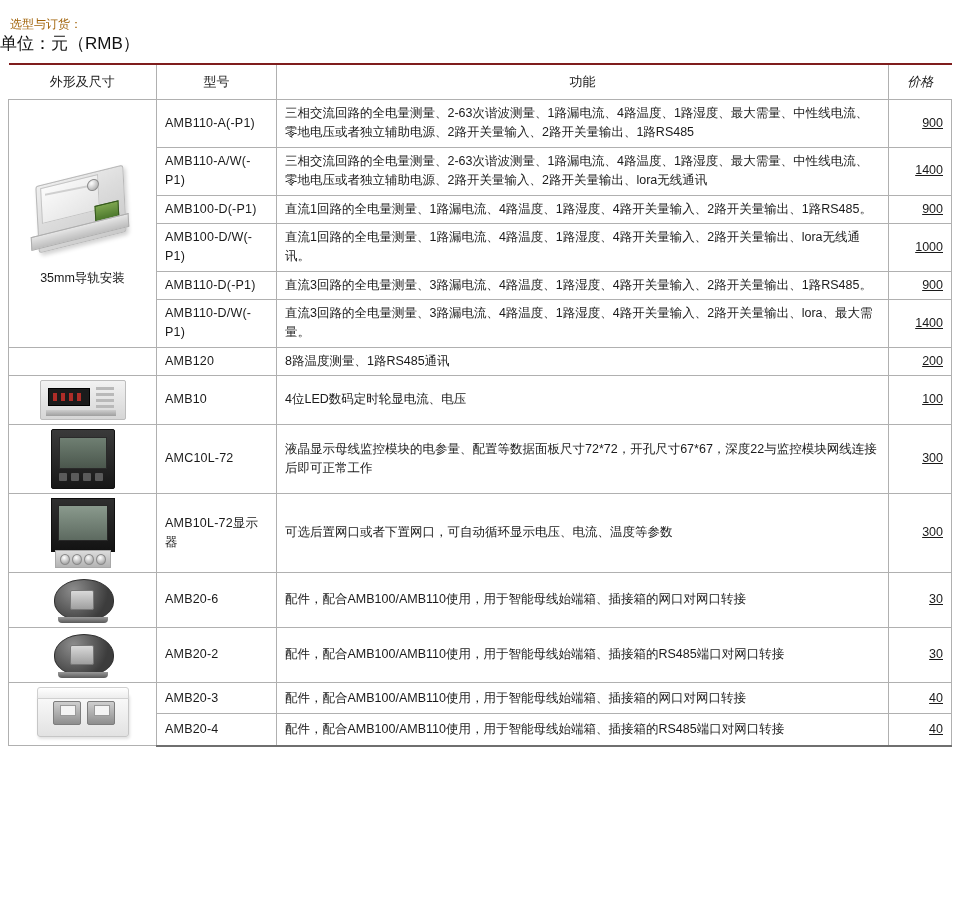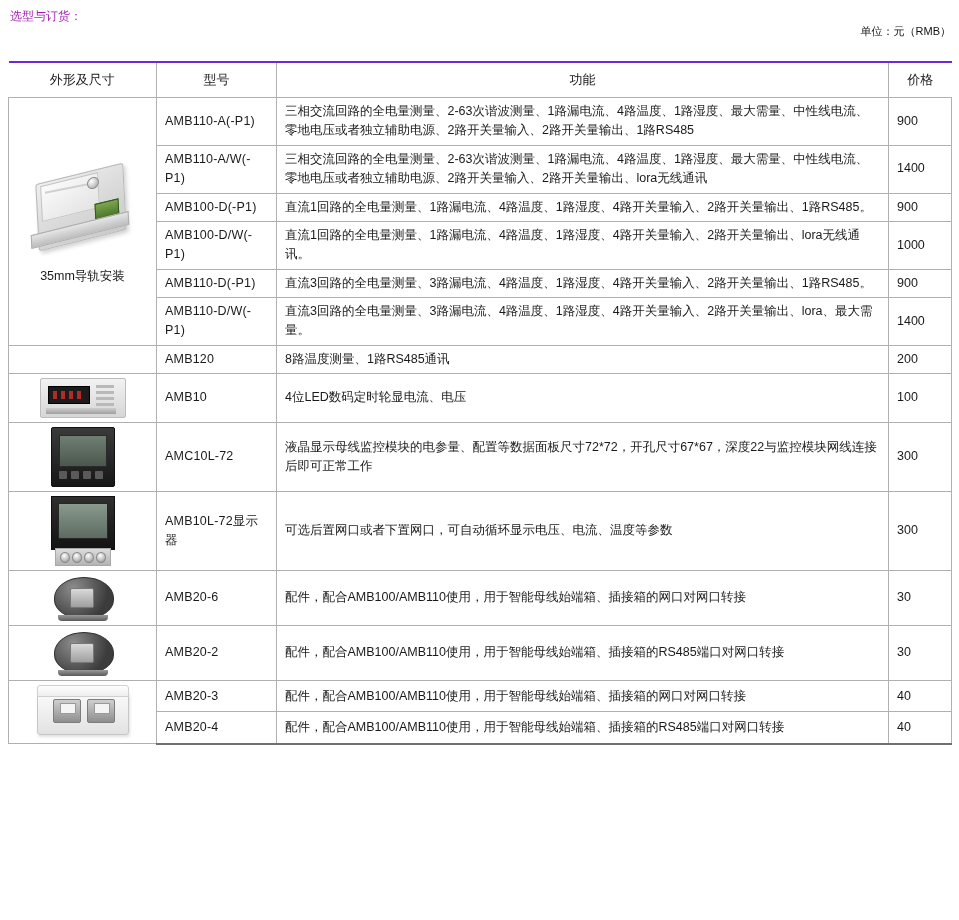--- a/index.html
+++ b/index.html
@@ -14,32 +14,31 @@
     color: #1a1a1a;
     position: relative;
     overflow: hidden;
   }
   .page {
     width: 959px;
     position: relative;
   }
   .top-note {
     font-size: 12px;
-    color: #a21caf;
-    padding: 8px 0 2px 10px;
+    color: #a16207;
+    padding: 16px 0 2px 10px;
     height: 14px;
     overflow: hidden;
     white-space: nowrap;
   }
   .unit-line {
-    text-align: right;
-    font-size: 11px;
+    font-size: 17px;
     color: #111;
     padding-right: 8px;
-    padding-bottom: 22px;
+    padding-bottom: 8px;
   }
   table.price {
     border-collapse: collapse;
     width: 943px;
     margin-left: 8px;
     table-layout: fixed;
   }
   table.price col.c1 { width: 148px; }
   table.price col.c2 { width: 120px; }
   table.price col.c3 { width: 612px; }
@@ -47,49 +46,50 @@
 
   table.price th, table.price td {
     border: 1px solid #b0b0b0;
     font-weight: normal;
     font-size: 12.5px;
     padding: 4px 8px;
     vertical-align: middle;
     line-height: 1.55;
   }
   table.price thead th {
-    border-top: 2px solid #6d28d9;
+    border-top: 2px solid #7f1d1d;
     border-bottom: 1px solid #b0b0b0;
     text-align: center;
     font-size: 13px;
     height: 28px;
     padding: 3px 4px;
   }
   table.price thead th.first { border-left: none; }
-  table.price thead th.last { border-right: none; }
+  table.price thead th.last { border-right: none; font-style: italic; }
 
   td.img-cell {
     border-left: none;
     text-align: center;
     vertical-align: middle;
     padding: 4px 2px;
   }
   td.model {
     text-align: left;
     font-size: 12.5px;
     letter-spacing: 0.2px;
     padding: 4px 2px;
   }
   td.func {
     text-align: left;
   }
   td.price-cell {
-    text-align: left;
+    text-align: right;
     border-right: none;
     font-size: 12.5px;
+    text-decoration: underline;
   }
   tr.last-row td { border-bottom: 2px solid #6f6f6f; }
 
   
   .art {
     margin: 0 auto;
     position: relative;
   }
 
   

